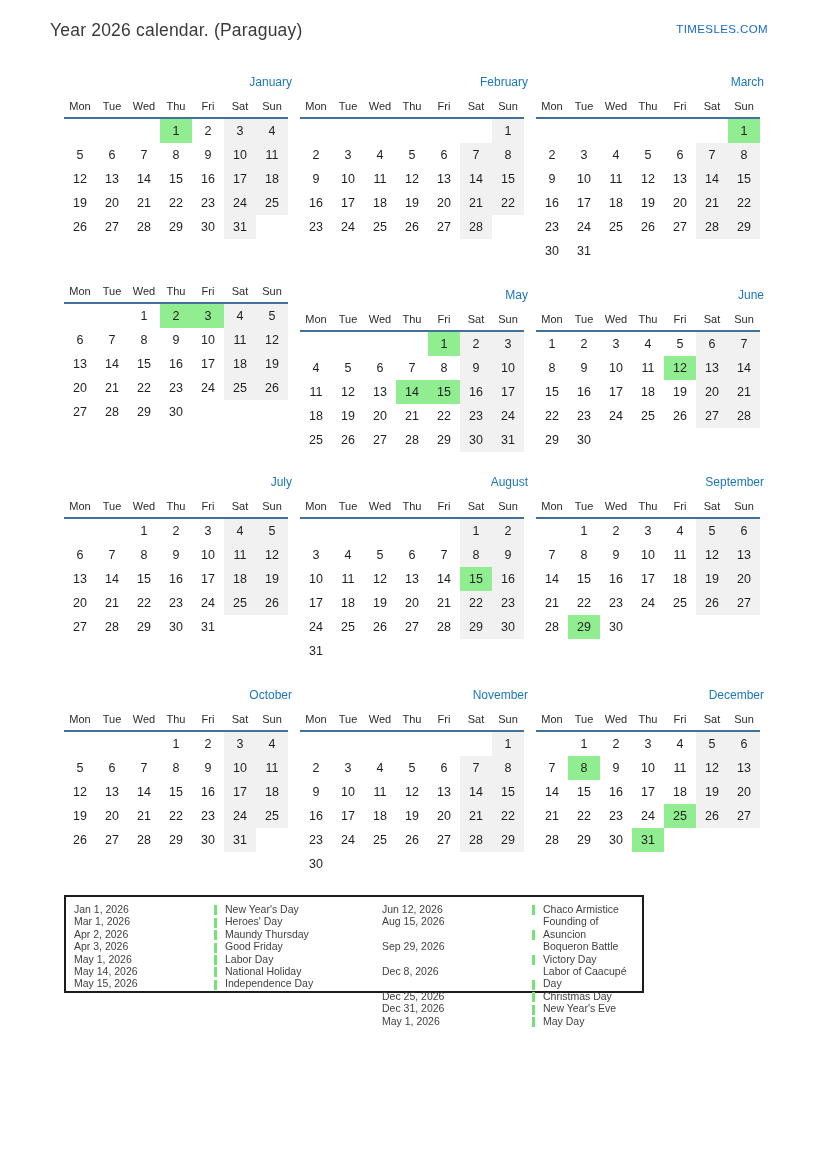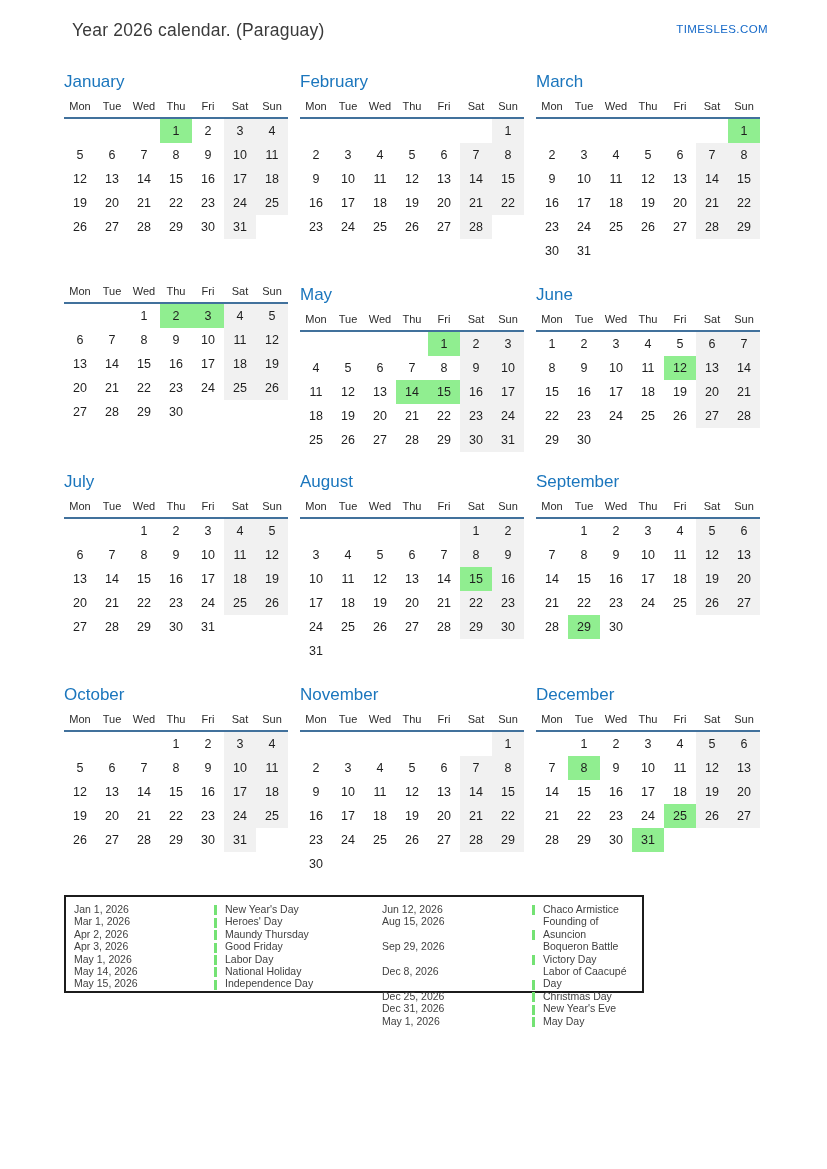--- a/index.html
+++ b/index.html
@@ -1,28 +1,28 @@
 <!DOCTYPE html>
 <html><head>
 <meta charset="utf-8">
 <style>
   html,body{margin:0;padding:0;background:#fff;}
   body{width:827px;height:1169px;position:relative;font-family:"Liberation Sans","DejaVu Sans",sans-serif;overflow:hidden;}
 
   
-  .header{position:absolute;top:20px;left:72px;right:59px;display:flex;justify-content:space-between;align-items:flex-start;}
+  .header{position:absolute;top:20px;left:50px;right:59px;display:flex;justify-content:space-between;align-items:flex-start;}
   .page-title{font-size:17.5px;color:#3a3a3a;font-weight:400;letter-spacing:.2px;}
   .site-link{font-size:11.5px;color:#1569c8;text-decoration:none;font-weight:500;letter-spacing:.4px;margin-top:3px;}
 
   
   .months{position:absolute;top:70px;left:64px;width:700px;display:grid;
           grid-template-columns:repeat(3,228px);column-gap:8px;
           grid-template-rows:213px 187px 213px auto;}
   .month{width:228px;}
-  .month-title{margin:2px 0 6px 0;text-align:left;font-size:17px;line-height:20px;color:#1b76bd;font-weight:400;}
+  .month-title{margin:2px 0 6px 0;text-align:right;font-size:12px;line-height:20px;color:#1b76bd;font-weight:400;}
   .weekday-row{display:grid;grid-template-columns:repeat(7,32px);width:224px;
                border-bottom:2px solid #41719c;padding-bottom:3px;}
   .wd{text-align:center;font-size:11px;line-height:16px;color:#2b2b2b;}
   .dates{display:grid;grid-template-columns:repeat(7,32px);grid-auto-rows:24px;width:224px;}
   .cell{display:flex;align-items:center;justify-content:center;font-size:12.5px;color:#1f1f1f;}
   .cell.weekend{background:#f1f1f1;}
   .cell.holiday{background:#90ee90;}
 
   
   .legend{position:absolute;top:895px;left:64px;width:580px;height:98px;box-sizing:border-box;

